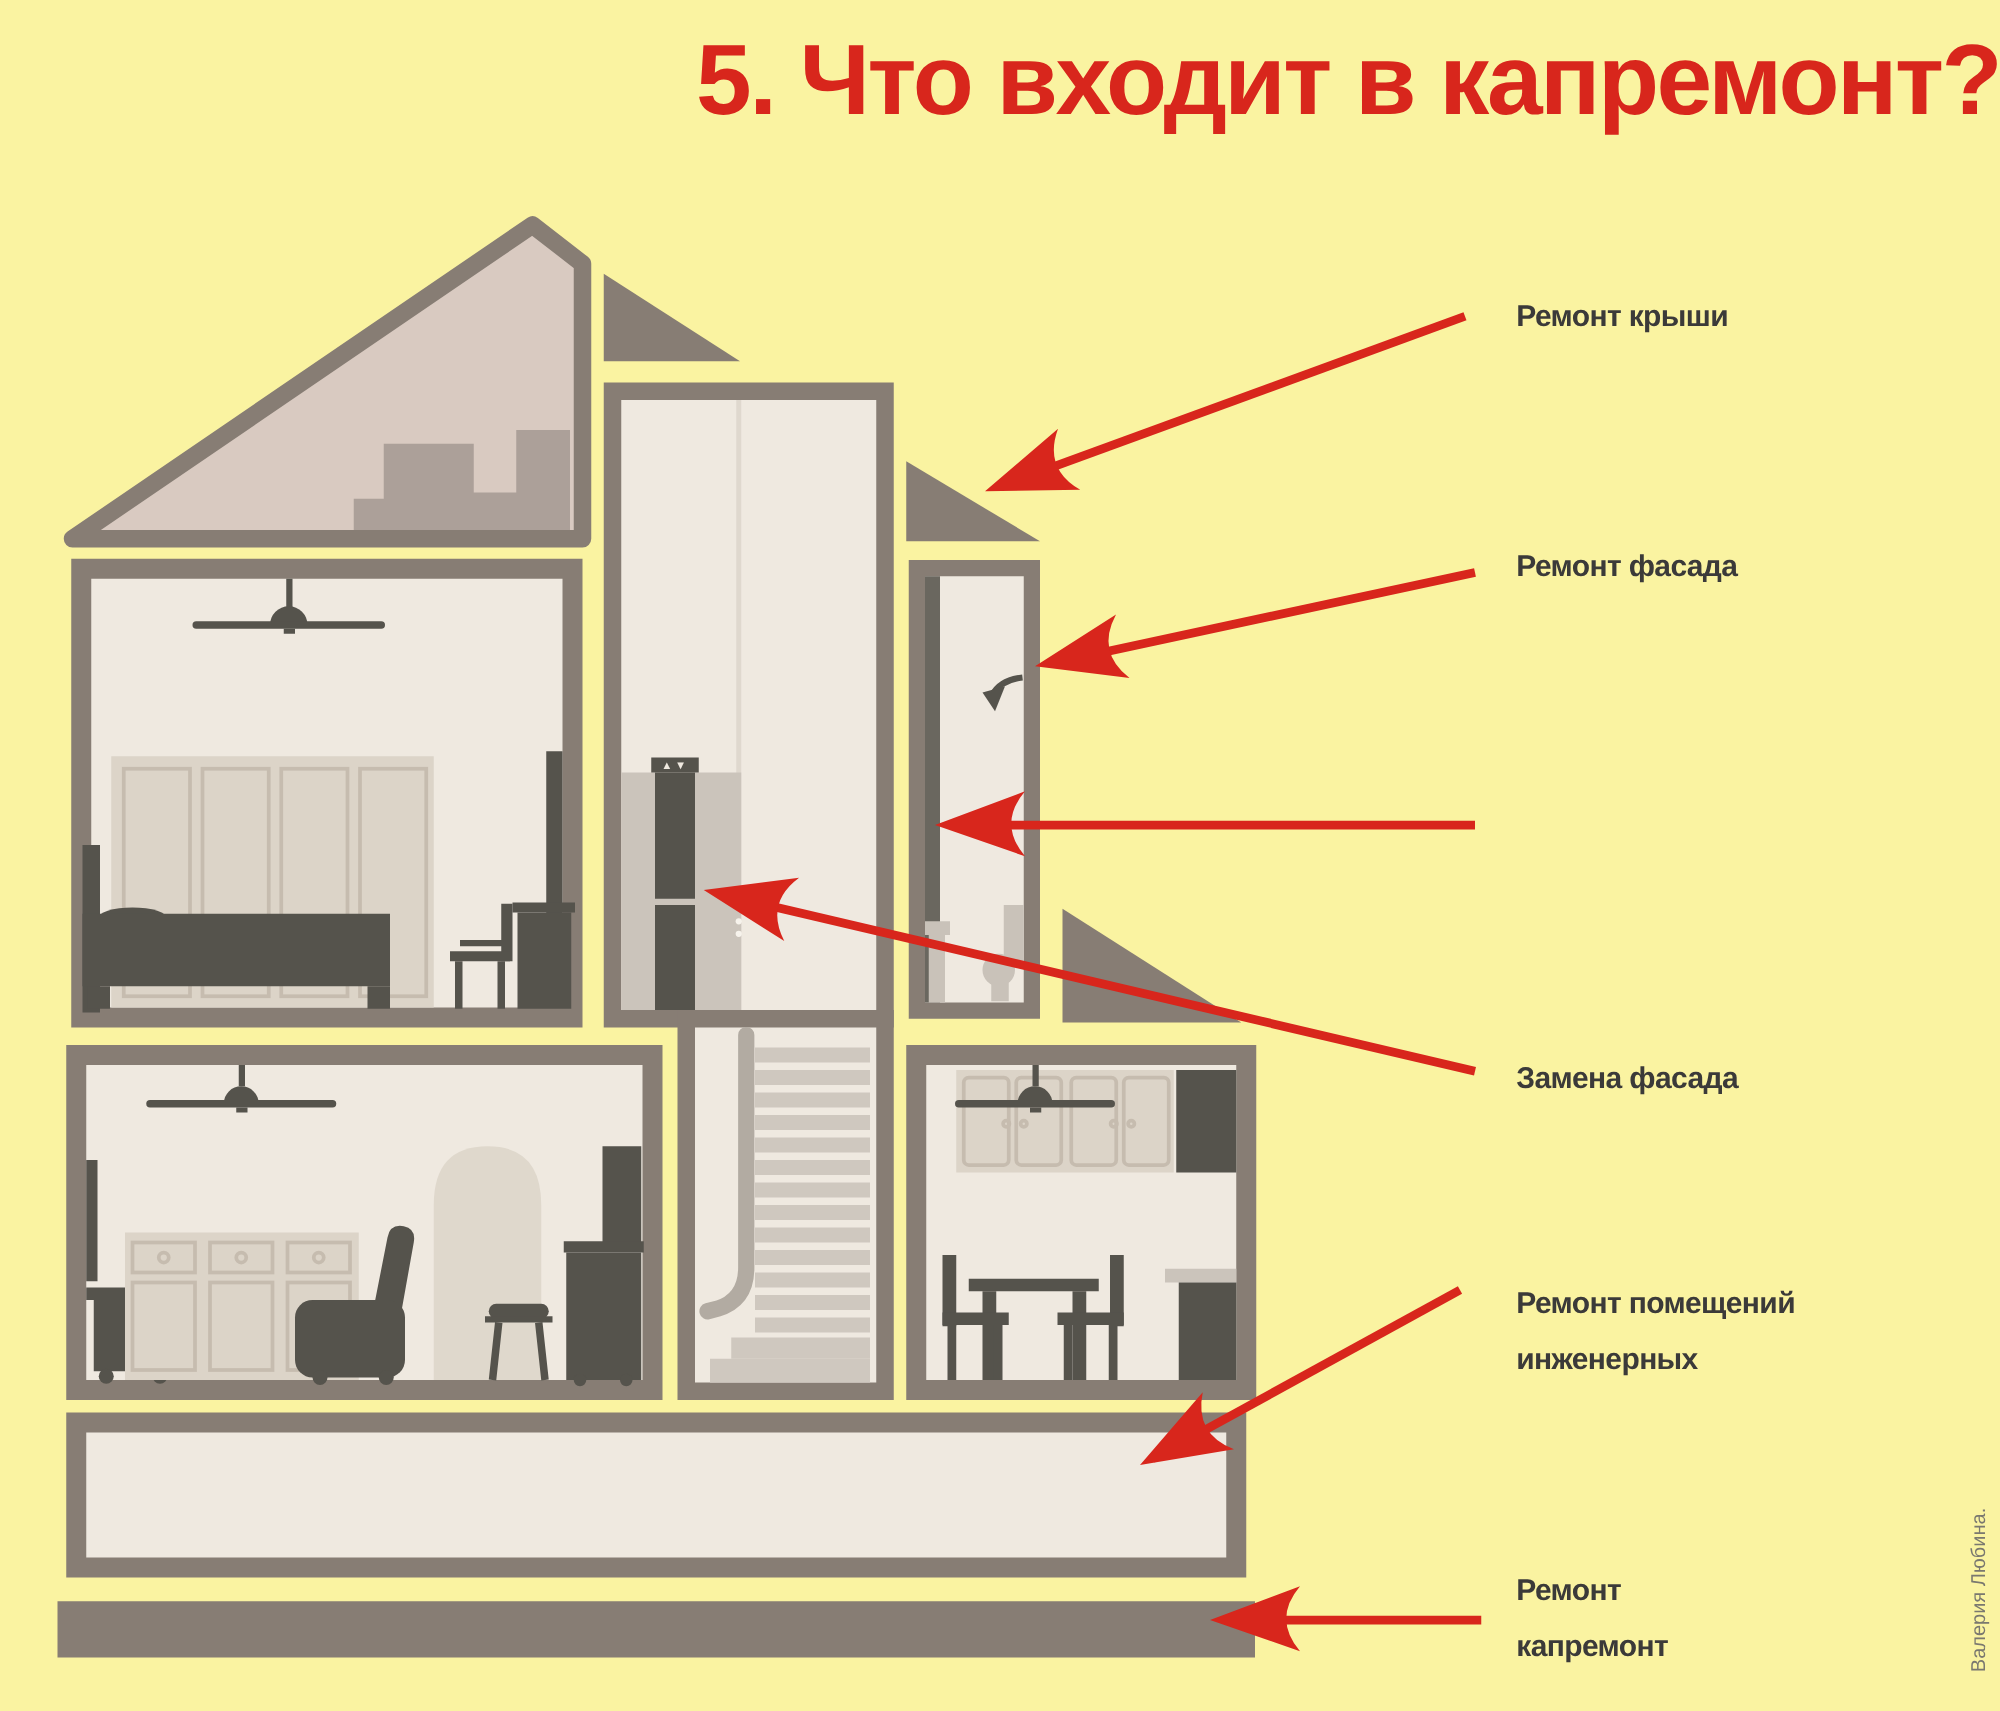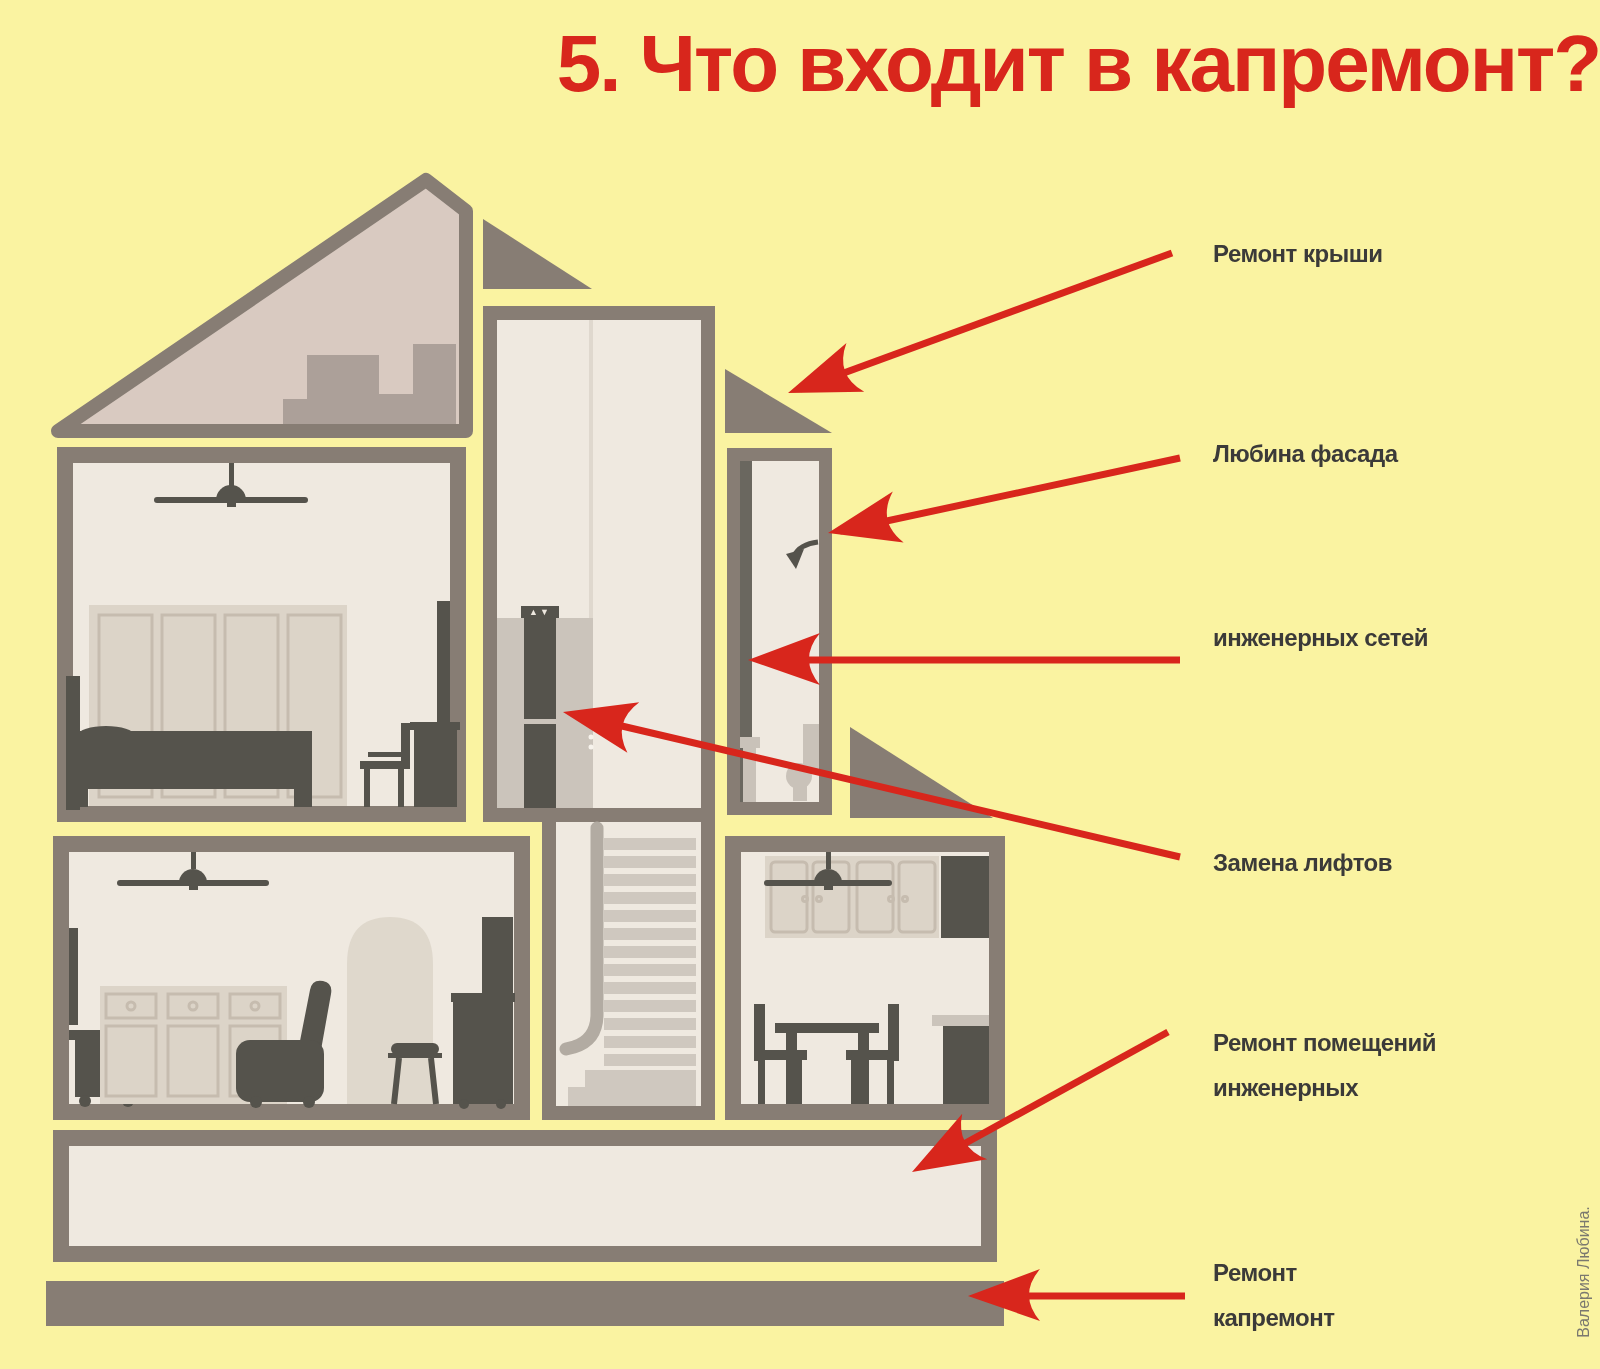--- a/index.html
+++ b/index.html
@@ -279,27 +279,26 @@
     <g>
       <line class="aline" x1="1185" y1="1296" x2="980" y2="1296"></line>
       <path class="ahead" transform="translate(968,1296)" d="M0,0 L72,-27 Q50,-1 72,25 Z"></path>
     </g>
   </svg>
 
   <div class="label" style="top:231px">
     <div>Ремонт крыши</div>
   </div>
   <div class="label" style="top:431px">
-    <div>Любина фасада</div>
+    <div>Ремонт фасада</div>
   </div>
   <div class="label" style="top:615px">
-    <div>инженерных сетей</div>
   </div>
   <div class="label" style="top:840px">
-    <div>Замена лифтов</div>
+    <div>Замена фасада</div>
   </div>
   <div class="label" style="top:1020px">
     <div>Ремонт помещений</div>
     <div>инженерных</div>
   </div>
   <div class="label" style="top:1250px">
     <div>Ремонт</div>
     <div>капремонт</div>
   </div>
 

